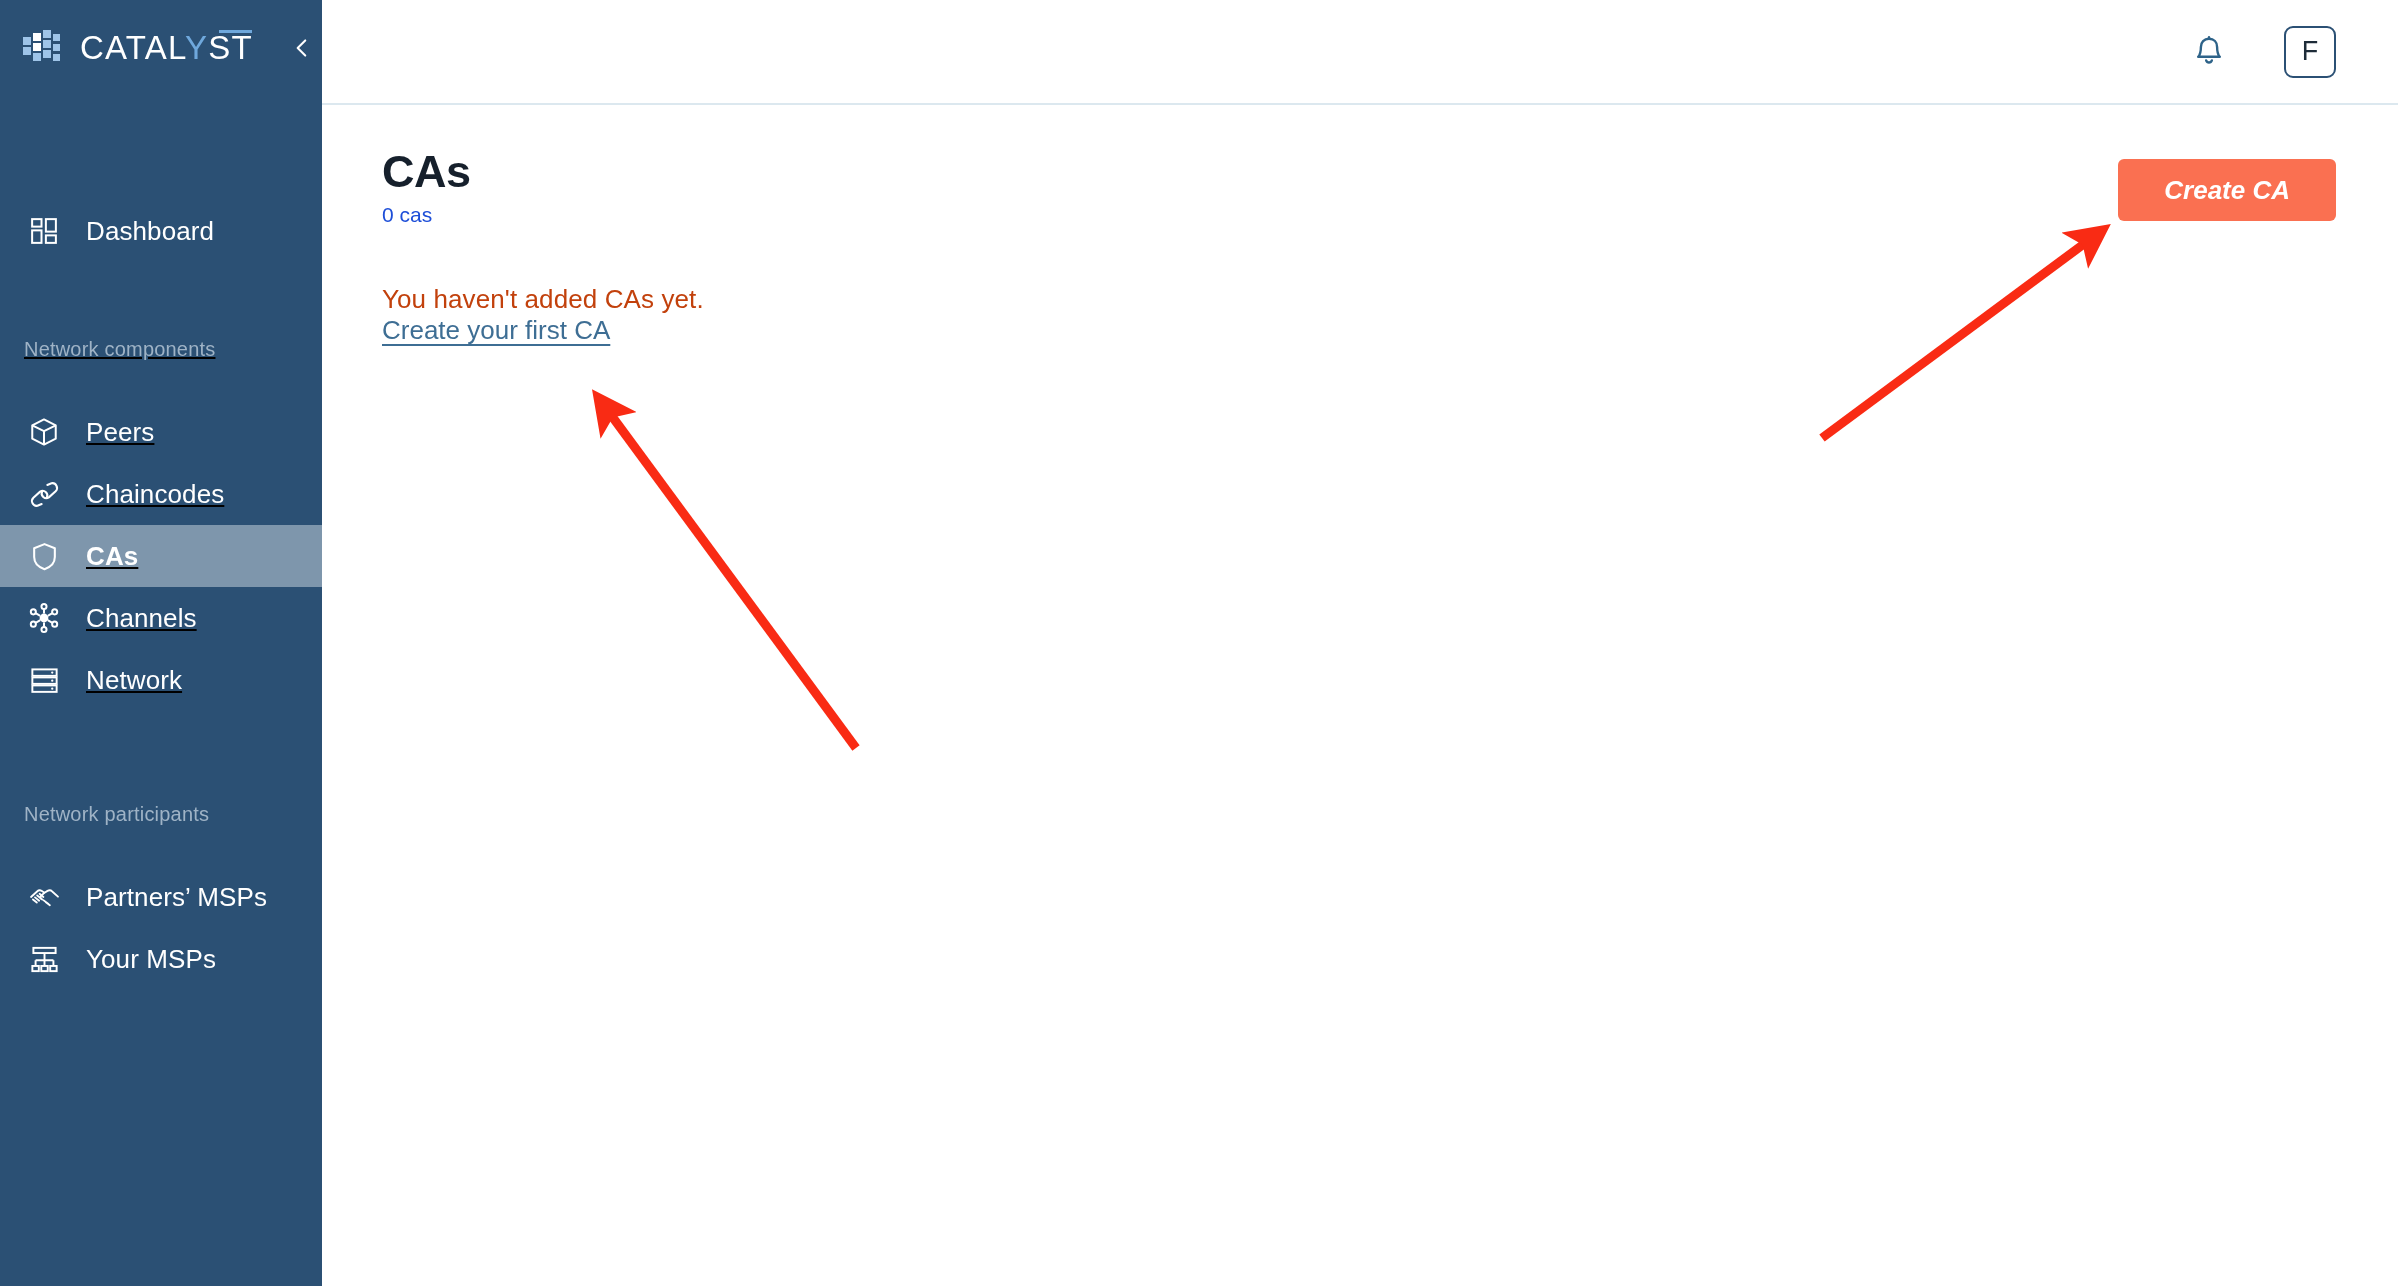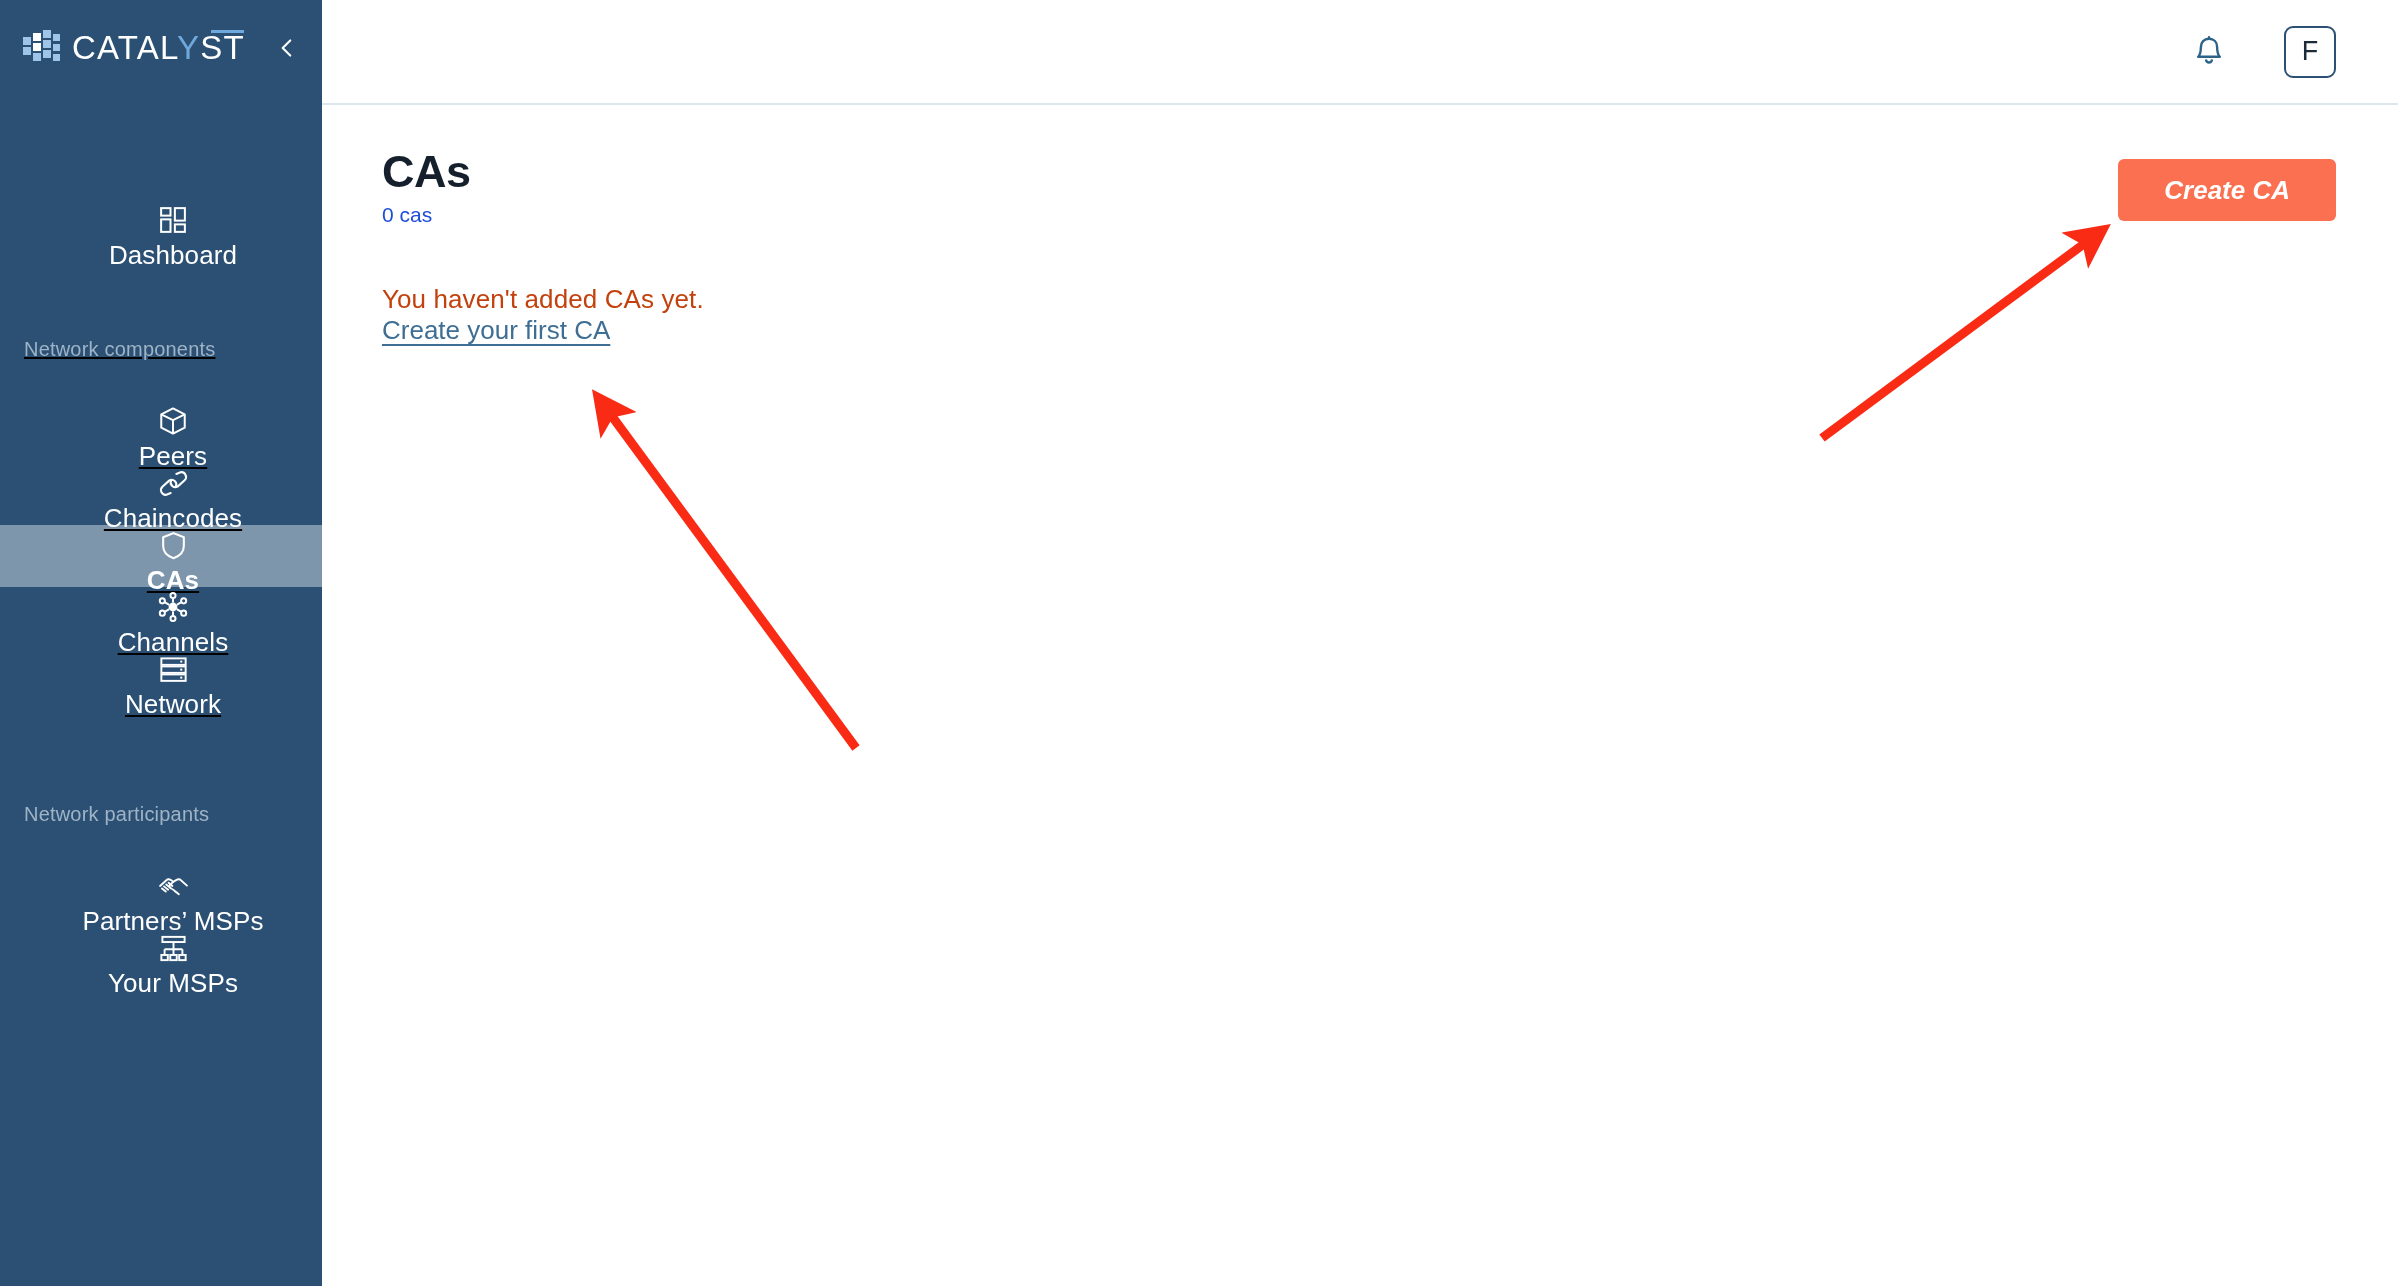--- a/index.html
+++ b/index.html
@@ -17,21 +17,21 @@
     background: #2B5074;
     flex: 0 0 322px;
     position: relative;
     overflow: hidden;
   }
   .brand {
     height: 96px;
     display: flex;
     align-items: center;
     padding-left: 22px;
-    gap: 8px;
+    gap: 16px;
   }
   .brand-mark { width: 42px; height: 40px; flex: 0 0 42px; }
   .brand-word {
     font-size: 33px;
     letter-spacing: 1.2px;
     color: #ffffff;
     font-weight: 400;
     white-space: nowrap;
     position: relative;
   }
@@ -58,23 +58,23 @@
     letter-spacing: .2px;
   }
   .sect-components { margin-top: 76px; text-decoration: underline; }
   .sect-participants { margin-top: 92px; }
 
   .nav-item {
     display: flex;
     align-items: center;
     height: 62px;
     padding-left: 24px;
+    gap: 22px;
     cursor: pointer;
     color: #ffffff;
-    flex-direction: column;
   }
   .nav-item .ico {
     width: 40px; height: 40px;
     flex: 0 0 40px;
     display: flex; align-items: center; justify-content: center;
   }
   .nav-item .lbl {
     font-size: 26px;
     font-weight: 400;
     white-space: nowrap;

